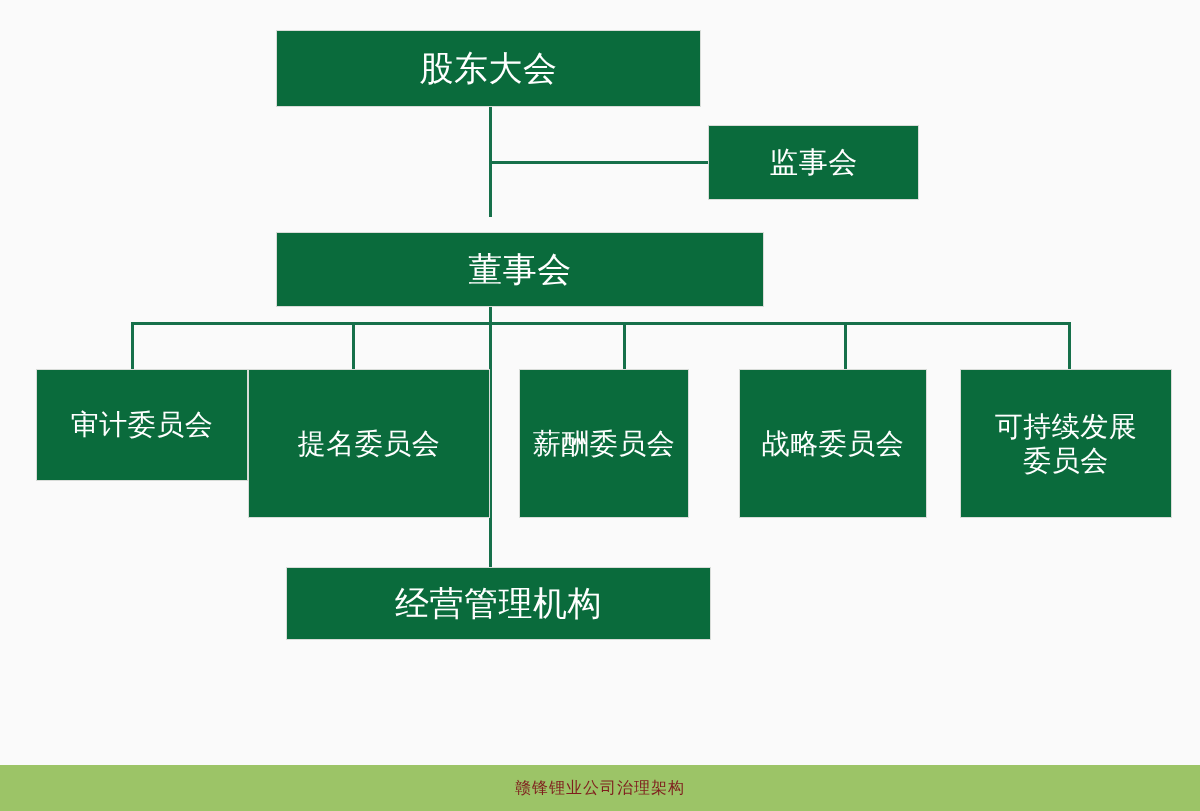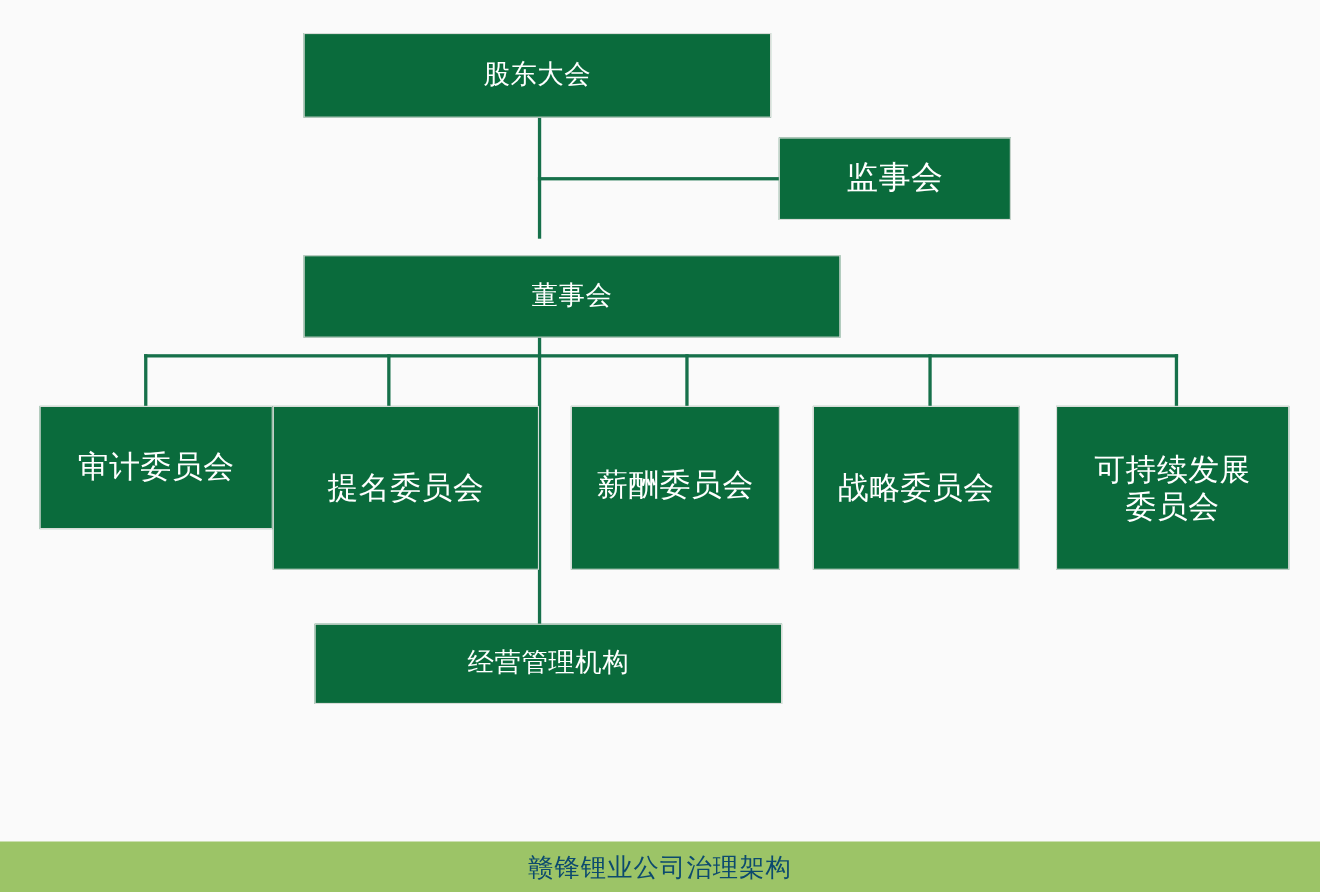--- a/index.html
+++ b/index.html
@@ -36,39 +36,39 @@
     align-items: center;
     justify-content: center;
     text-align: center;
     color: #ffffff;
     font-weight: 400;
     line-height: 1.18;
     letter-spacing: 0.5px;
     z-index: 2;
   }
   .node-label { display: block; padding: 0 6px; }
-  .t-lg { font-size: 24px; }
+  .t-lg { font-size: 34px; }
   .t-md { font-size: 29px; }
   .t-sm { font-size: 28px; }
   
   #caption-bar {
     position: absolute;
     left: 0;
     top: 765px;
     width: 1200px;
     height: 46px;
     background: #9cc467;
     display: flex;
     align-items: center;
     justify-content: center;
     z-index: 3;
   }
   #caption-bar .caption-text {
-    color: #0c4a6e;
-    font-size: 23px;
+    color: #7f1d1d;
+    font-size: 16px;
     letter-spacing: 1px;
   }
 </style>
 </head>
 <body>
 
 <div id="chart-root">
 
   <div class="conn conn-v" style="left:489px; top:107px; height:110px;"></div>
 
@@ -97,21 +97,21 @@
   </div>
 
   <div class="node t-sm" style="left:26px; top:369px; width:212px; height:112px;margin-left:10px;">
     <span class="node-label">审计委员会</span>
   </div>
 
   <div class="node t-sm" style="left:248px; top:369px; width:242px; height:149px;">
     <span class="node-label">提名委员会</span>
   </div>
 
-  <div class="node t-sm" style="left:519px; top:369px; width:190px; height:149px;font-family:Liberation Mono, monospace;">
+  <div class="node t-sm" style="left:519px; top:369px; width:170px; height:149px;">
     <span class="node-label">薪酬委员会</span>
   </div>
 
   <div class="node t-sm" style="left:739px; top:369px; width:188px; height:149px;">
     <span class="node-label">战略委员会</span>
   </div>
 
   <div class="node t-sm" style="left:960px; top:369px; width:212px; height:149px;">
     <div>
       <span class="node-label">可持续发展</span>

